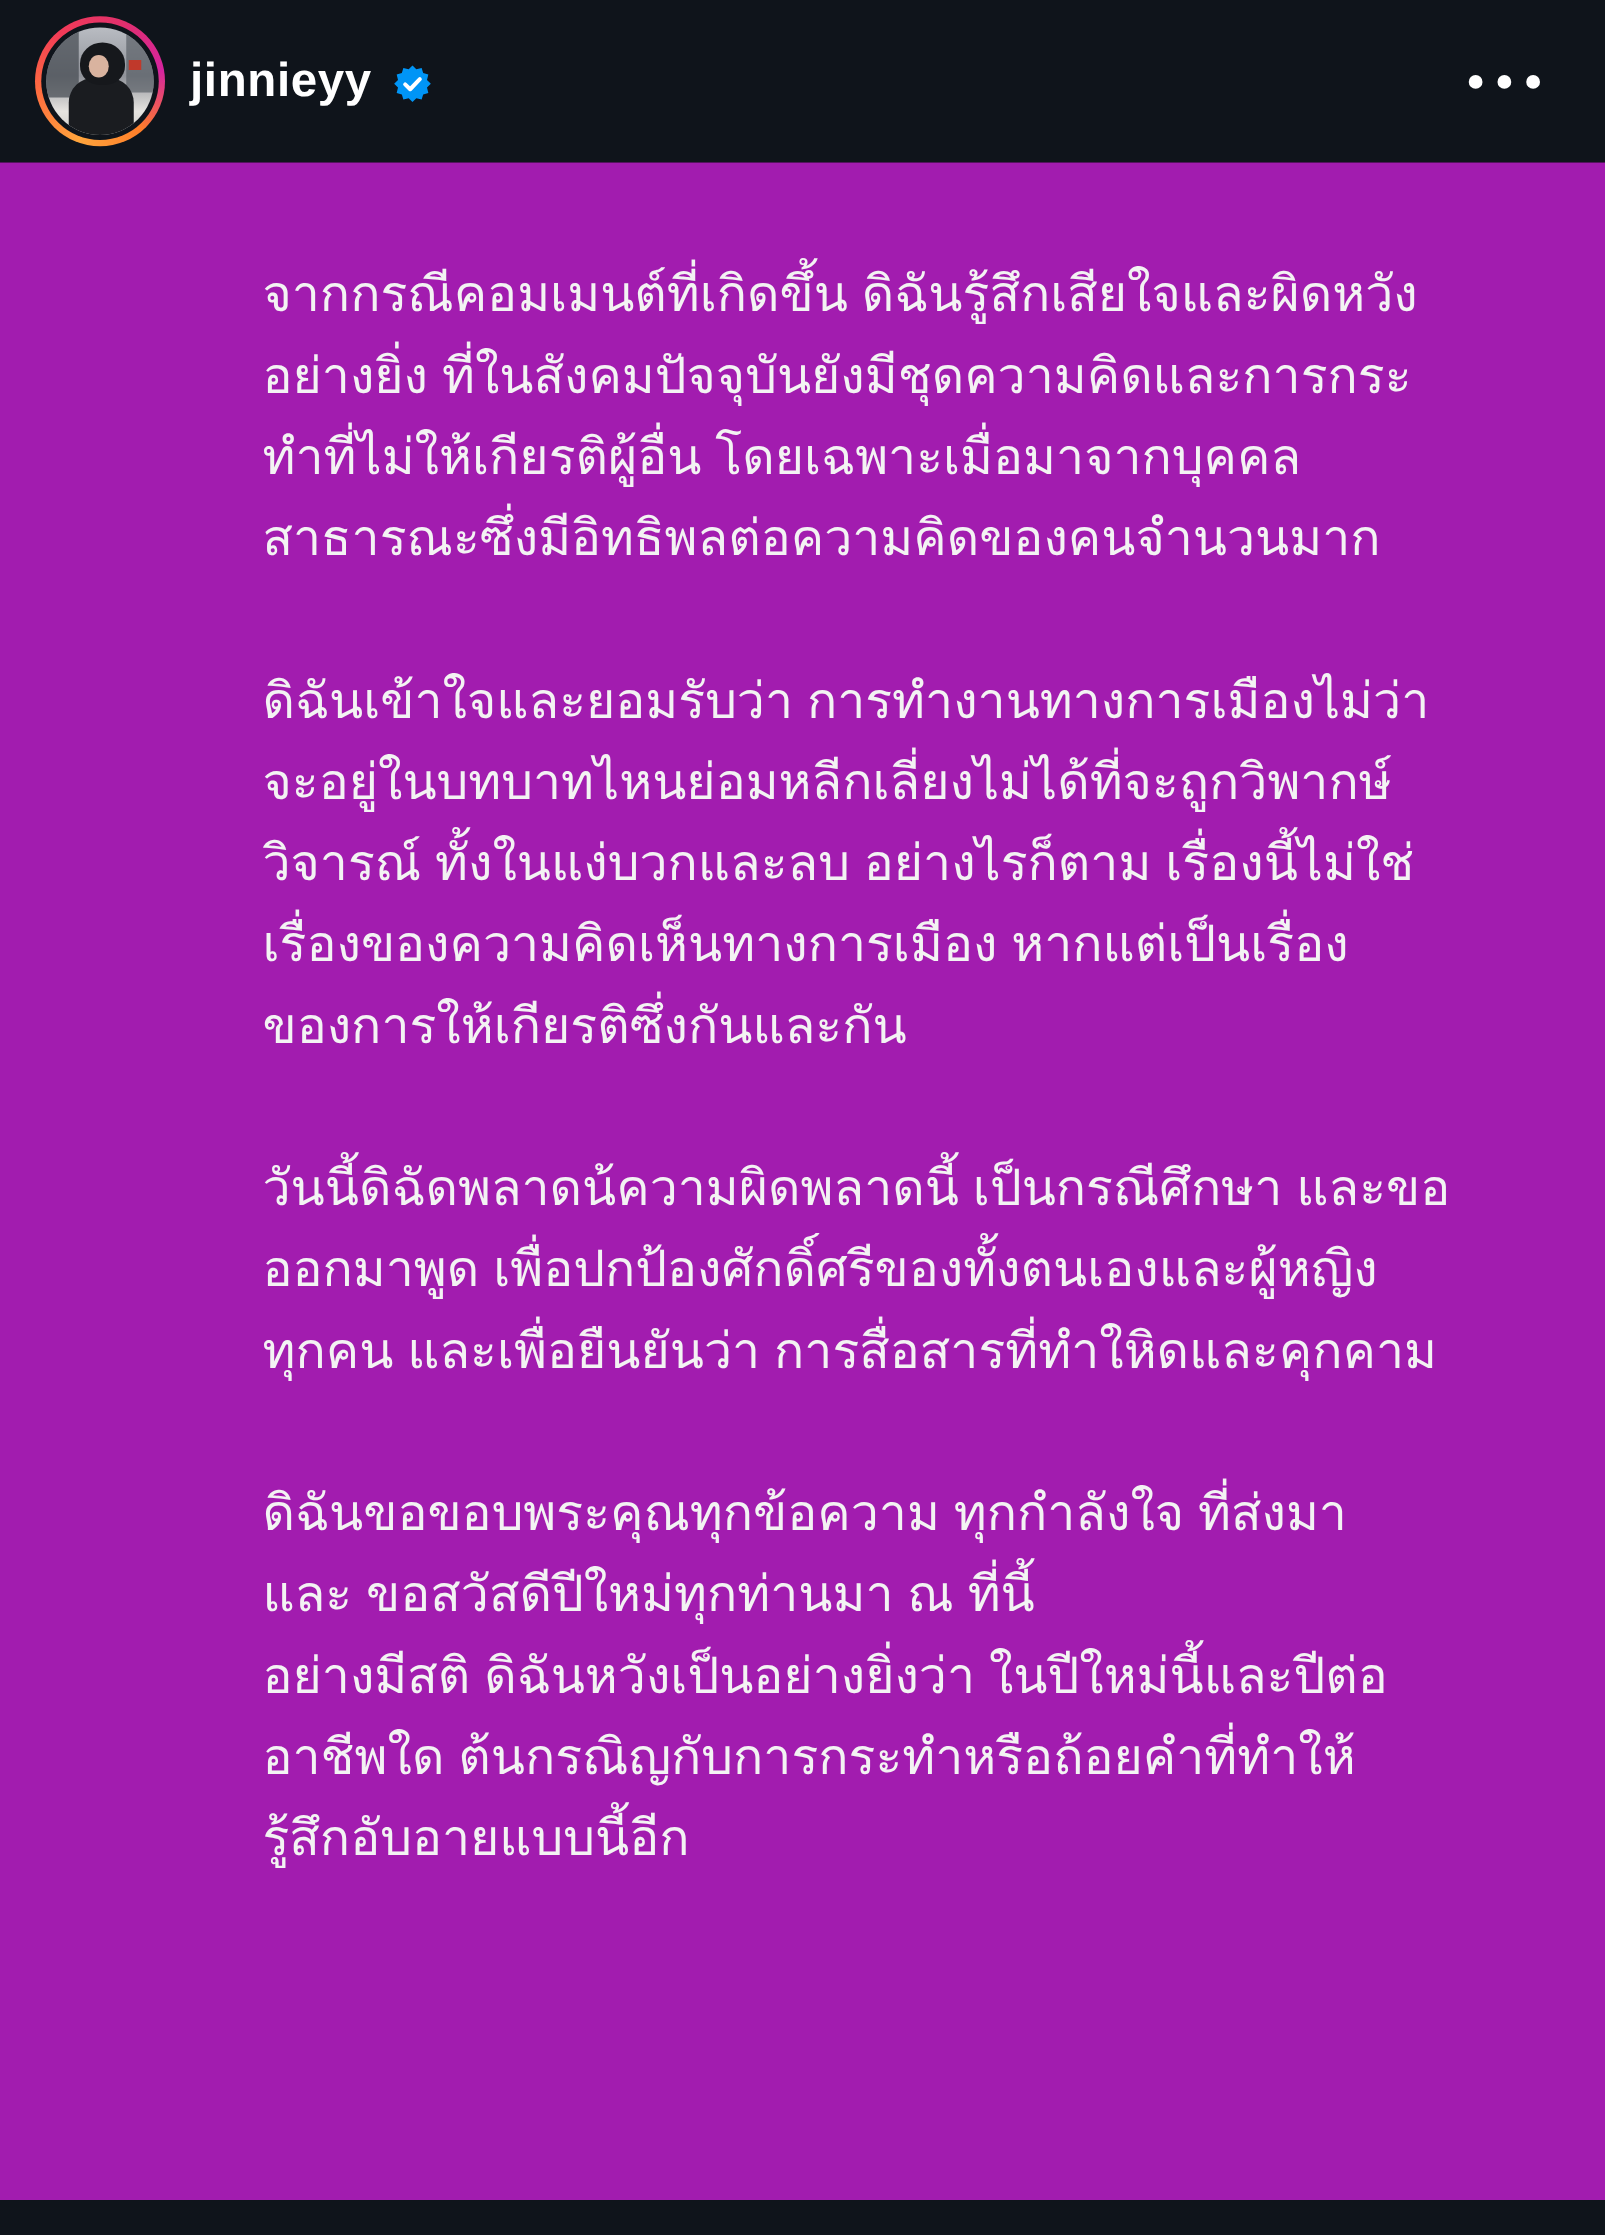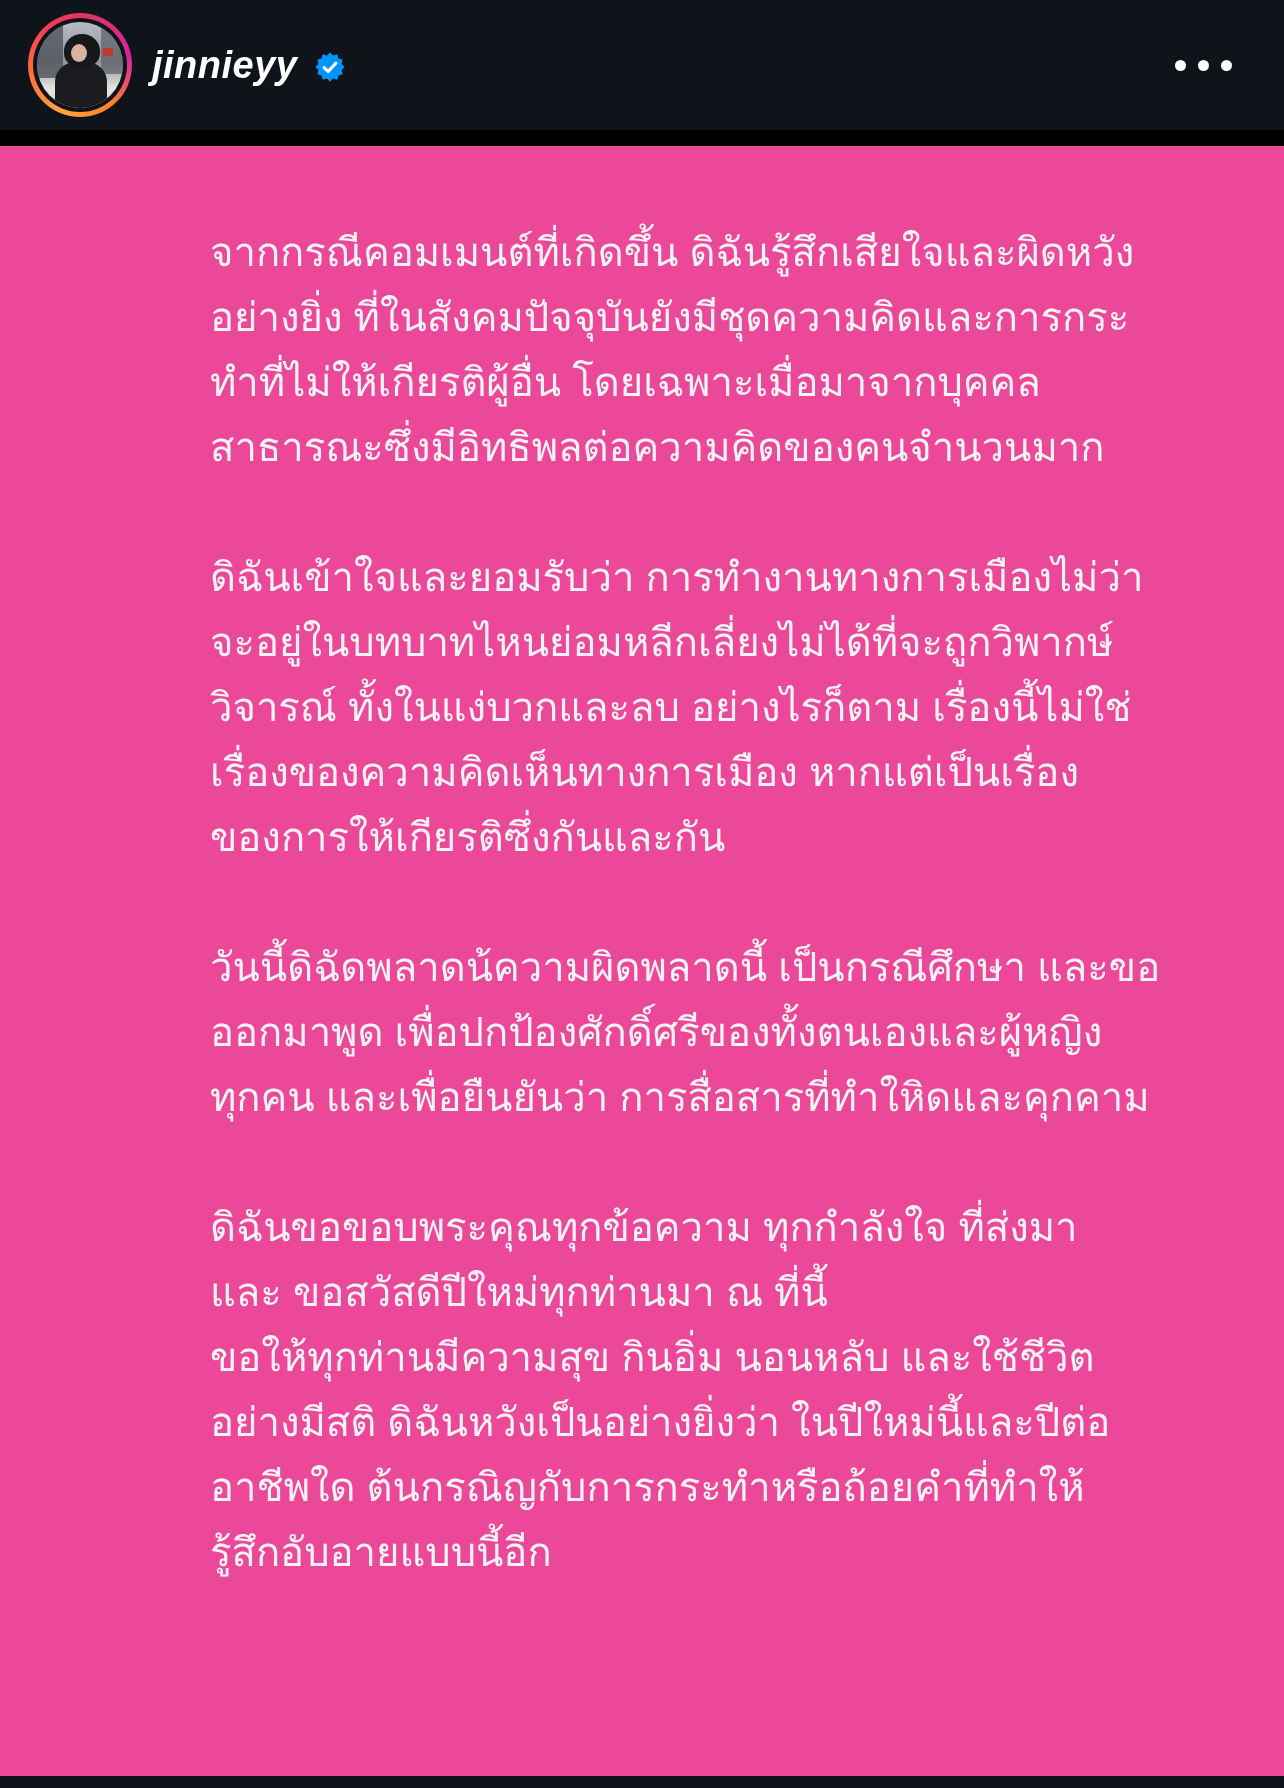--- a/index.html
+++ b/index.html
@@ -11,21 +11,20 @@
   }
   .app { width: 1284px; height: 1788px; display: flex; flex-direction: column; }
 
   
   .post-header {
     height: 130px; flex: 0 0 130px;
     background: #0f141b;
     display: flex; align-items: center;
     padding: 0 42px 0 28px; box-sizing: border-box;
     gap: 20px;
-    font-style: italic;
   }
   .avatar-ring {
     width: 104px; height: 104px; border-radius: 50%;
     background: conic-gradient(from 200deg,
       #ffa53d, #ff6d3f, #f23b57, #e1306c, #d6249f, #ff7e29, #ffa53d);
     display: flex; align-items: center; justify-content: center;
     flex: 0 0 104px; cursor: pointer;
   }
   .avatar-gap {
     width: 94px; height: 94px; border-radius: 50%;
@@ -73,24 +72,23 @@
     display: flex; gap: 12px; align-items: center;
   }
   .more-btn .dot {
     width: 11px; height: 11px; border-radius: 50%; background: #ffffff;
     display: block;
   }
 
   
   .post-image {
     height: 1630px; flex: 0 0 1630px;
-    background: #ec4899;
+    background: #a21caf;
     box-sizing: border-box;
     padding: 74px 80px 0 210px;
-    margin-top: 16px;
   }
   .statement-paragraph { margin: 0; }
   .statement-paragraph + .statement-paragraph { margin-top: 65px; }
   .statement-line {
     display: block; height: 65px; line-height: 65px;
     color: #f3f3f3; font-size: 40px; white-space: nowrap;
   }
 
   
   .bottom-strip { height: 28px; flex: 0 0 28px; background: #0f141b; }
@@ -151,21 +149,20 @@
 
       <p class="statement-paragraph">
         <span class="statement-line">วันนี้ดิฉัดพลาดน้ความผิดพลาดนี้ เป็นกรณีศึกษา และขอ</span>
         <span class="statement-line">ออกมาพูด เพื่อปกป้องศักดิ์ศรีของทั้งตนเองและผู้หญิง</span>
         <span class="statement-line">ทุกคน และเพื่อยืนยันว่า การสื่อสารที่ทำใหิดและคุกคาม</span>
       </p>
 
       <p class="statement-paragraph">
         <span class="statement-line">ดิฉันขอขอบพระคุณทุกข้อความ ทุกกำลังใจ ที่ส่งมา</span>
         <span class="statement-line">และ ขอสวัสดีปีใหม่ทุกท่านมา ณ ที่นี้</span>
-        <span class="statement-line">ขอให้ทุกท่านมีความสุข กินอิ่ม นอนหลับ และใช้ชีวิต</span>
         <span class="statement-line">อย่างมีสติ ดิฉันหวังเป็นอย่างยิ่งว่า ในปีใหม่นี้และปีต่อ</span>
         <span class="statement-line">อาชีพใด ต้นกรณิญกับการกระทำหรือถ้อยคำที่ทำให้</span>
         <span class="statement-line">รู้สึกอับอายแบบนี้อีก</span>
       </p>
 
     </div>
   </main>
 
   <div class="bottom-strip"></div>
 

